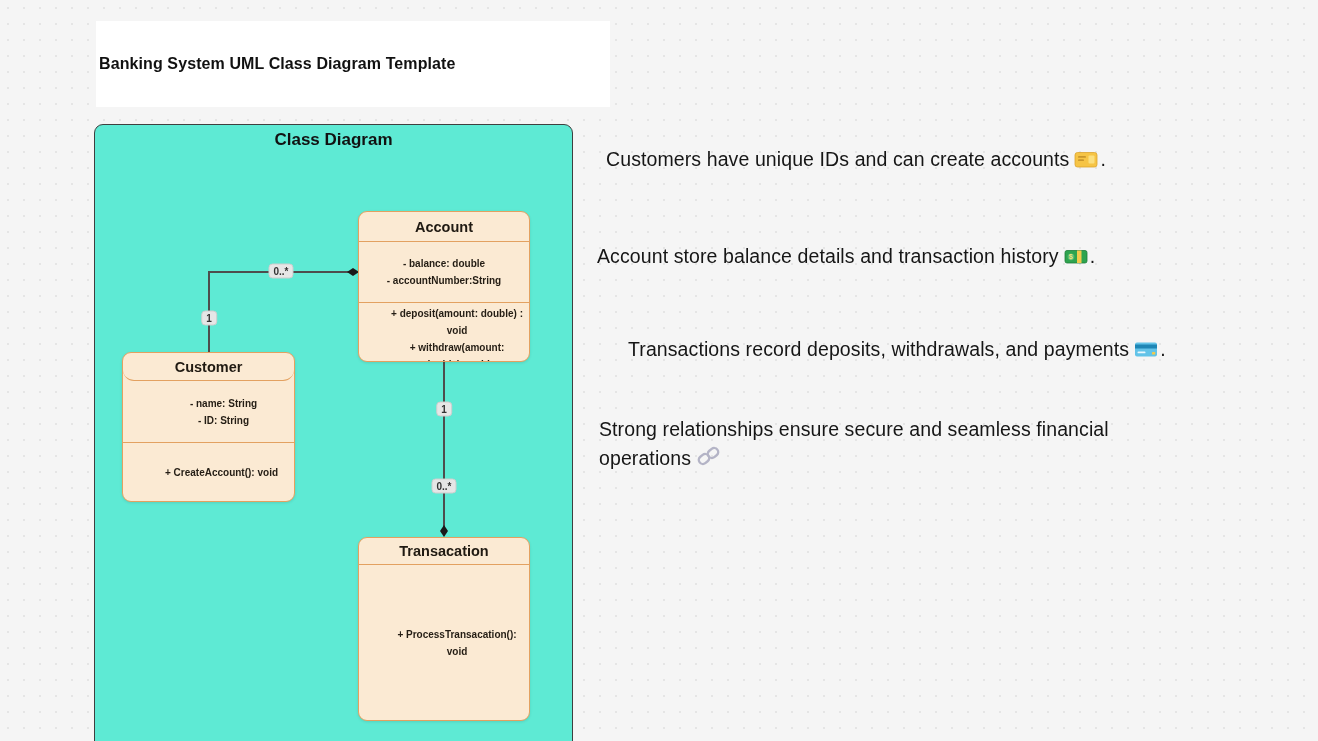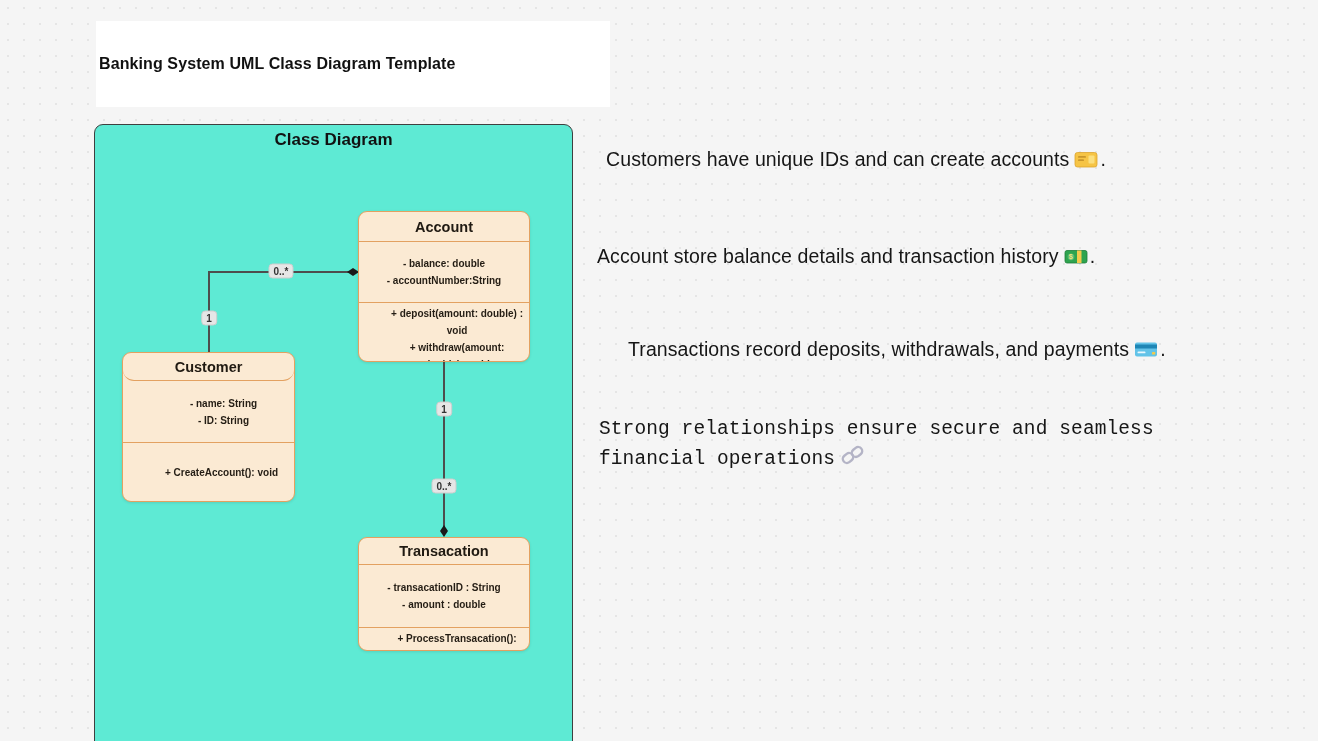--- a/index.html
+++ b/index.html
@@ -57,21 +57,21 @@
   .uml-methods { flex: 1; padding-left: 32px; }
 
   #class-account { left: 358px; top: 211px; width: 172px; height: 151px; }
   #class-account .uml-head  { height: 30px; }
   #class-account .uml-attrs { height: 61px; }
 
   #class-customer { left: 122px; top: 352px; width: 173px; height: 150px; }
   #class-customer .uml-head  { height: 28px; border-radius: 11px; }
   #class-customer .uml-attrs { height: 62px; padding-left: 36px; }
 
-  #class-transaction { left: 358px; top: 537px; width: 172px; height: 114px; }
+  #class-transaction { left: 358px; top: 537px; width: 172px; height: 184px; }
   #class-transaction .uml-head  { height: 27px; }
   #class-transaction .uml-attrs { height: 63px; }
 
   
   .conn { position: absolute; background: #4d4d4d; }
   .diamond-h {
     position: absolute; width: 12px; height: 8px; background: #1a1a1a;
     clip-path: polygon(0 50%, 50% 0, 100% 50%, 50% 100%);
   }
   .diamond-v {
@@ -88,21 +88,21 @@
   
   .note {
     position: absolute; font-size: 19.5px; color: #161616;
     line-height: 28.5px; letter-spacing: 0.1px; white-space: nowrap;
   }
   .note.wrap { white-space: normal; width: 560px; }
   .note svg { vertical-align: -3px; margin: 0 2px 0 5px; }
   #note-1 { left: 598px; top: 145px; margin-left: 8px; }
   #note-2 { left: 597px; top: 242px; }
   #note-3 { left: 599px; top: 335px; margin-left: 29px; }
-  #note-4 { left: 599px; top: 415px; font-family: Liberation Mono, monospace; }
+  #note-4 { left: 599px; top: 415px; }
 </style>
 </head>
 <body>
 
 <div class="title-card">
   <h1>Banking System UML Class Diagram Template</h1>
 </div>
 
 <div class="frame">
   <div class="frame-title">Class Diagram</div>
@@ -137,24 +137,20 @@
     <div>- name: String</div>
     <div>- ID: String</div>
   </div>
   <div class="uml-section uml-methods">
     <div>+ CreateAccount(): void</div>
   </div>
 </div>
 
 <div class="uml-class" id="class-transaction">
   <div class="uml-head">Transacation</div>
-  <div class="uml-section uml-attrs">
-    <div>- transacationID : String</div>
-    <div>- amount : double</div>
-  </div>
   <div class="uml-section uml-methods">
     <div>+ ProcessTransacation(): void</div>
   </div>
 </div>
 
 <div class="note" id="note-1"><span>Customers have unique IDs and can create accounts</span><svg width="24" height="20" viewBox="0 0 24 20">
       <rect x="1" y="3.5" width="22" height="14.5" rx="2.5" fill="#f6c445" stroke="#dca32e" stroke-width="0.8"></rect>
       <rect x="4" y="7" width="8" height="1.8" rx="0.9" fill="#c9962b"></rect>
       <rect x="4" y="10.3" width="6" height="1.8" rx="0.9" fill="#c9962b"></rect>
       <rect x="14.5" y="6.5" width="6" height="8" rx="1" fill="#fbdf7f"></rect>

